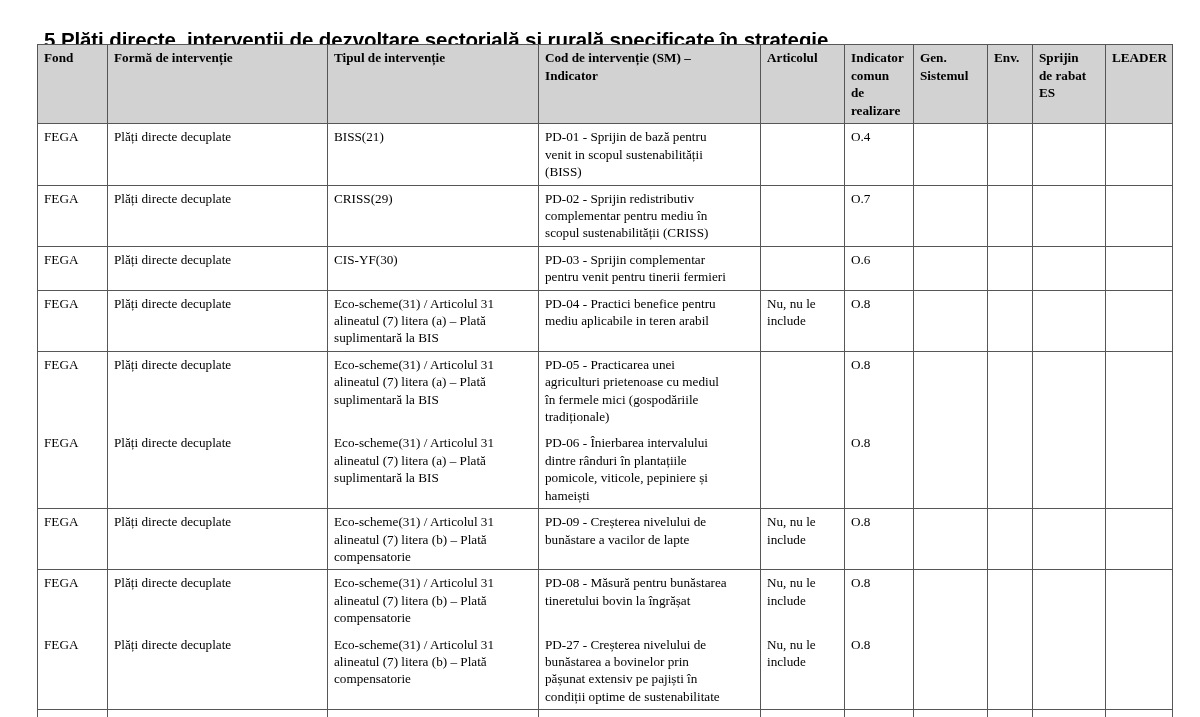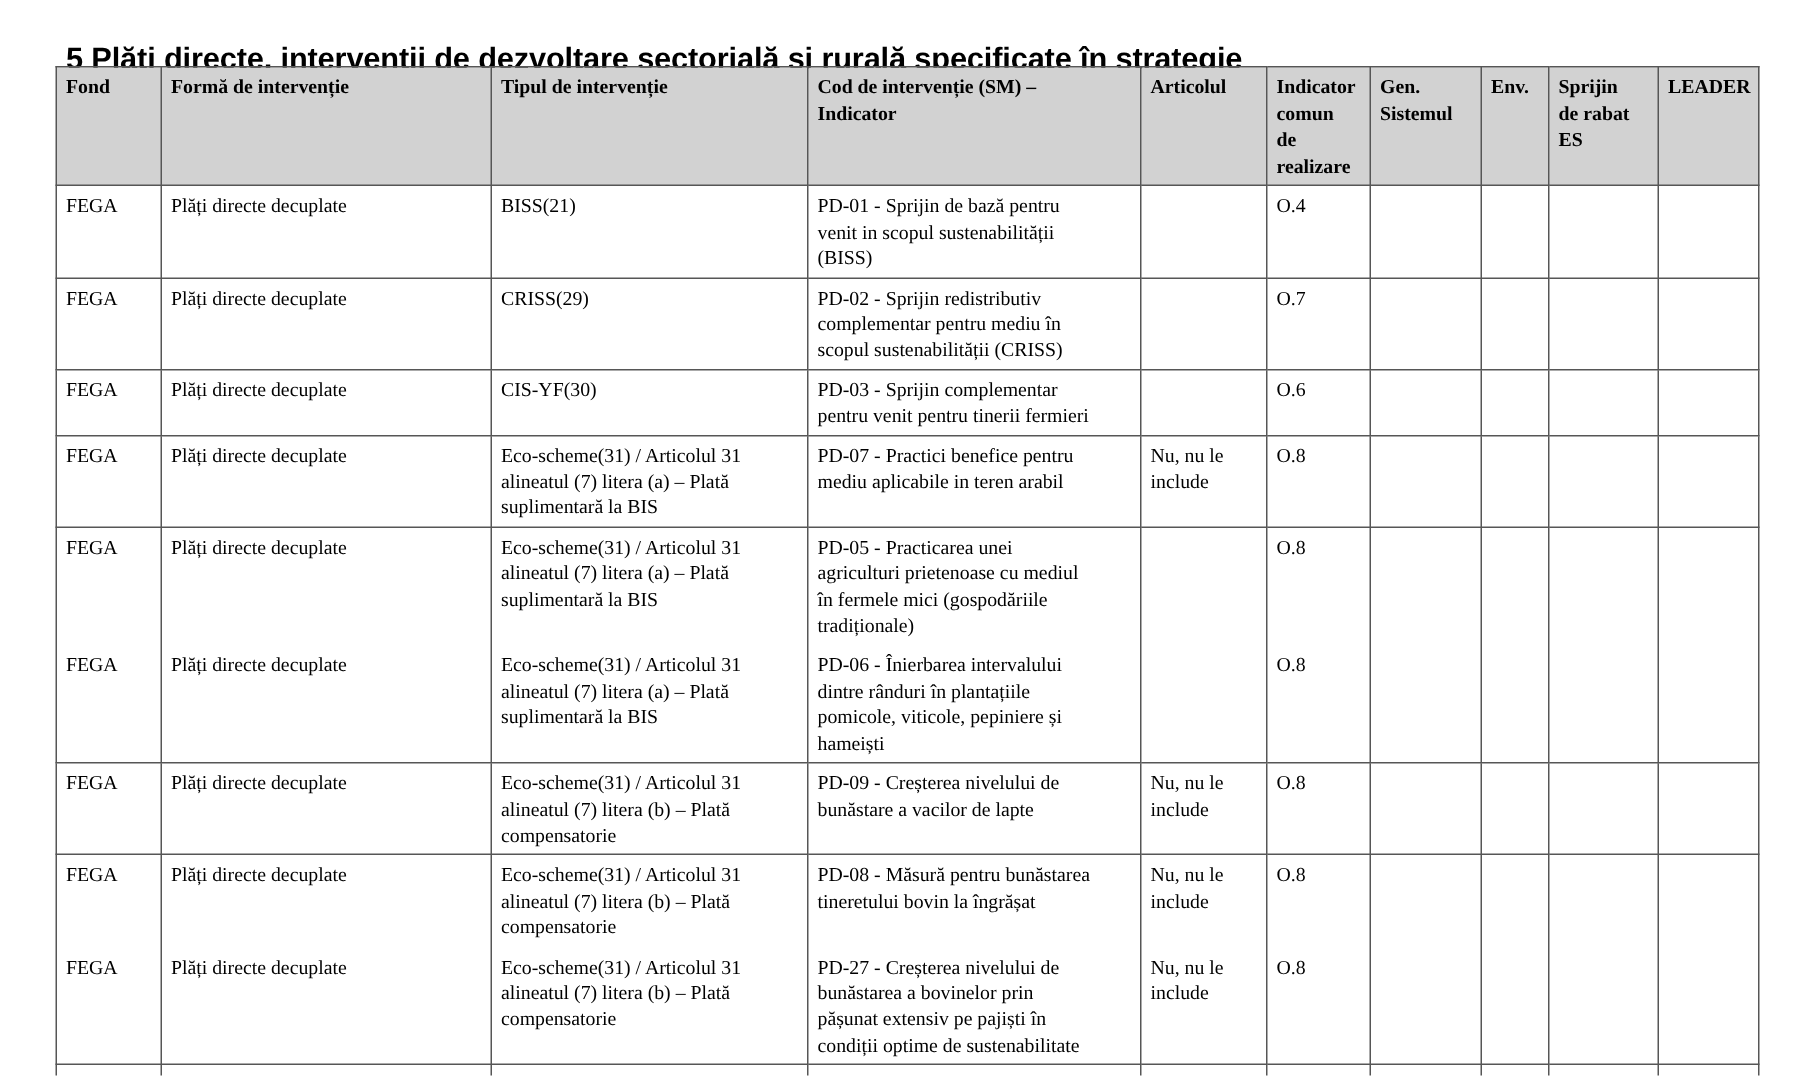--- a/index.html
+++ b/index.html
@@ -188,21 +188,21 @@
           </tr>
           <tr>
             <td>FEGA</td>
             <td>Plăți directe decuplate</td>
             <td class="cell-lines">
               <span>Eco-scheme(31) / Articolul 31</span>
               <span>alineatul (7) litera (a) – Plată</span>
               <span>suplimentară la BIS</span>
             </td>
             <td class="cell-lines">
-              <span>PD-07 - Practici benefice pentru</span>
+              <span>PD-04 - Practici benefice pentru</span>
               <span>mediu aplicabile in teren arabil</span>
             </td>
             <td class="cell-lines">
               <span>Nu, nu le</span>
               <span>include</span>
             </td>
             <td>O.8</td>
             <td></td>
             <td></td>
             <td></td>

